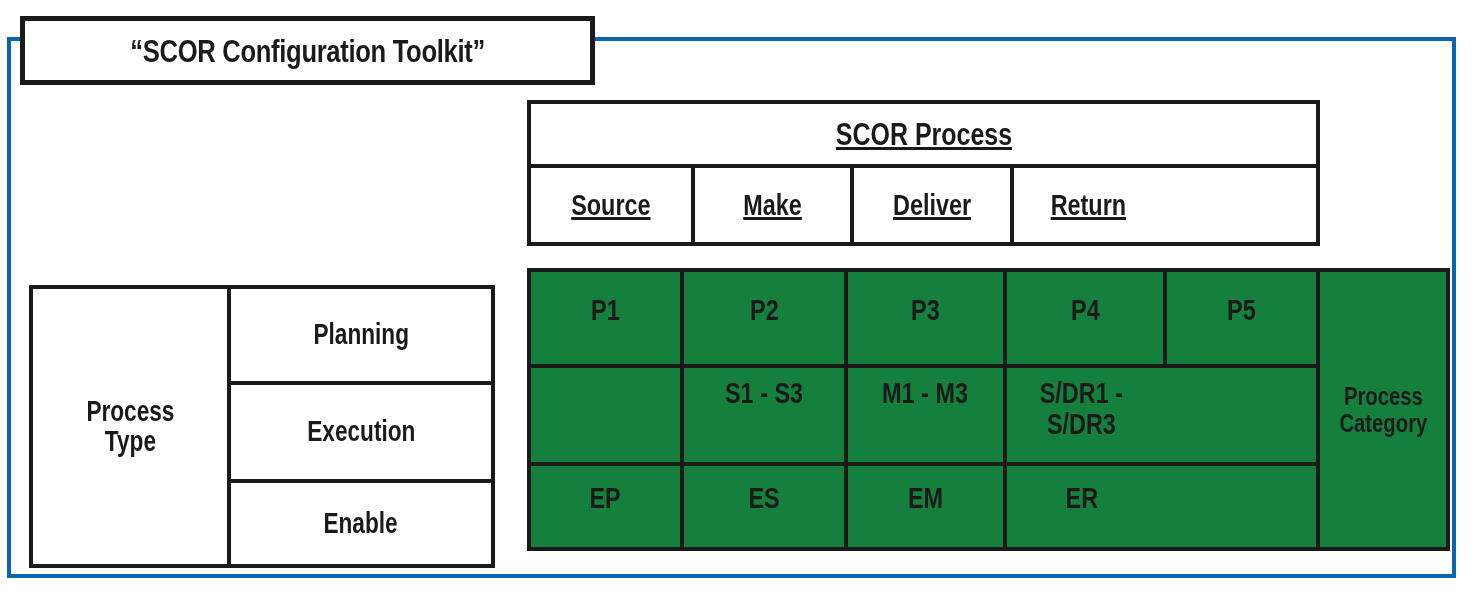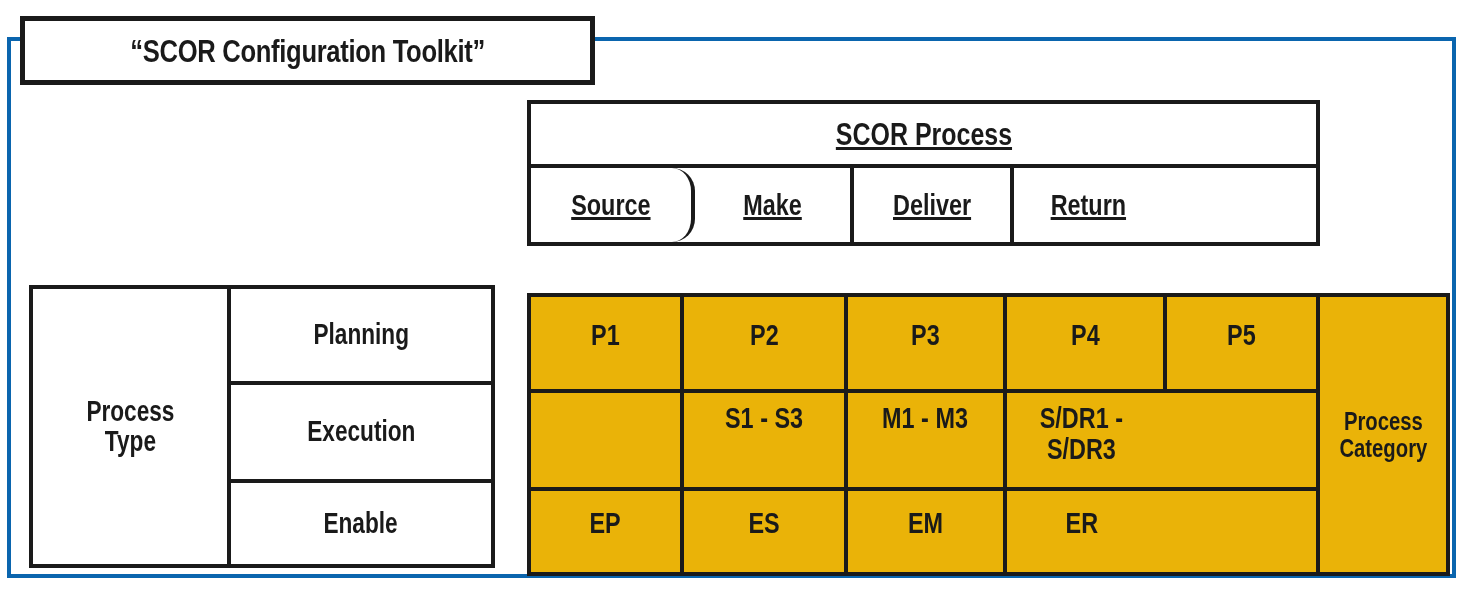--- a/index.html
+++ b/index.html
@@ -102,21 +102,21 @@
     display: flex;
     align-items: center;
     justify-content: center;
     border-right: 4px solid #1a1a1a;
     box-sizing: border-box;
   }
   .scor-col:last-child { border-right: none; }
   .scor-col .cond { font-size: 30px; }
   
   .c-plan    { width: 153px; }
-  .c-source  { width: 164px; border-radius: 23px; }
+  .c-source  { width: 164px; }
   .c-make    { width: 159px; }
   .c-deliver { width: 160px; }
   .c-return  { width: 149px; }
 
   
   .ptype-table {
     position: absolute;
     left: 29px;
     top: 285px;
     width: 466px;
@@ -153,26 +153,26 @@
   .ptype-row:last-child { border-bottom: none; }
   .ptype-row .cond { font-size: 29px; }
   .pr-planning  { height: 96px; }
   .pr-execution { height: 98px; }
   .pr-enable    { flex: 1; }
 
   
   .data-grid {
     position: absolute;
     left: 527px;
-    top: 293px;
+    top: 268px;
     width: 923px;
     height: 283px;
     border: 4px solid #1a1a1a;
     box-sizing: border-box;
-    background: #eab308;
+    background: #15803d;
     display: flex;
   }
   .grid-body {
     width: 789px;
     border-right: 4px solid #1a1a1a;
     box-sizing: border-box;
     display: flex;
     flex-direction: column;
   }
   .grid-row {

